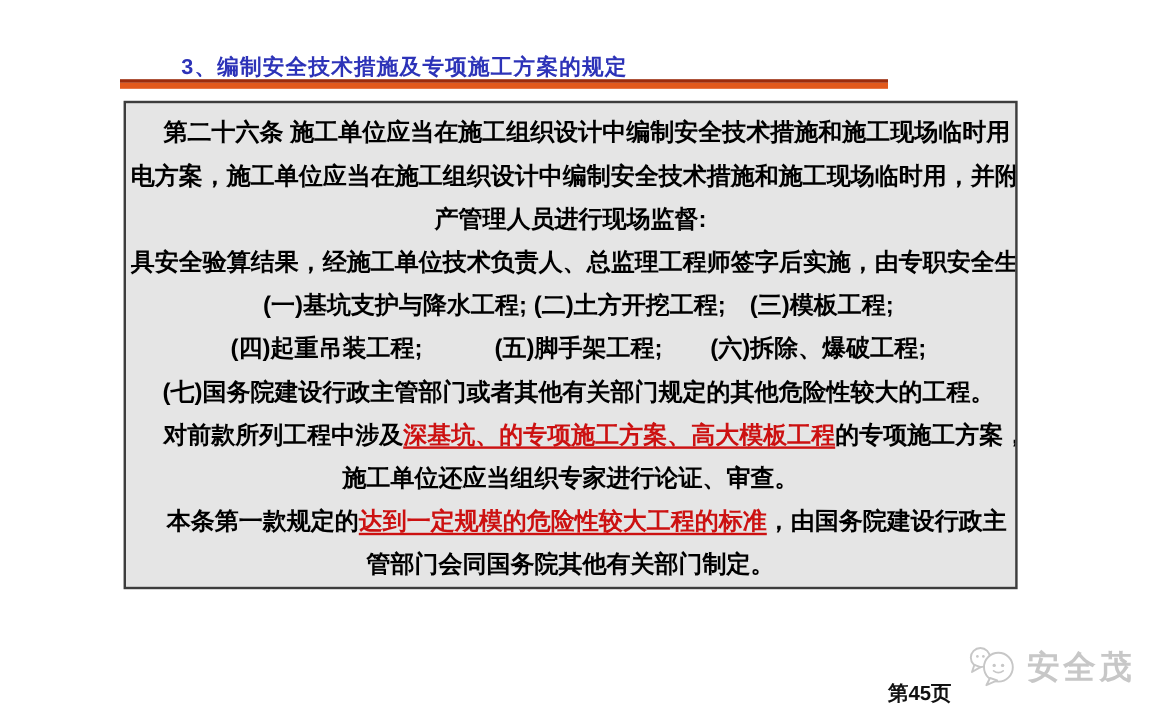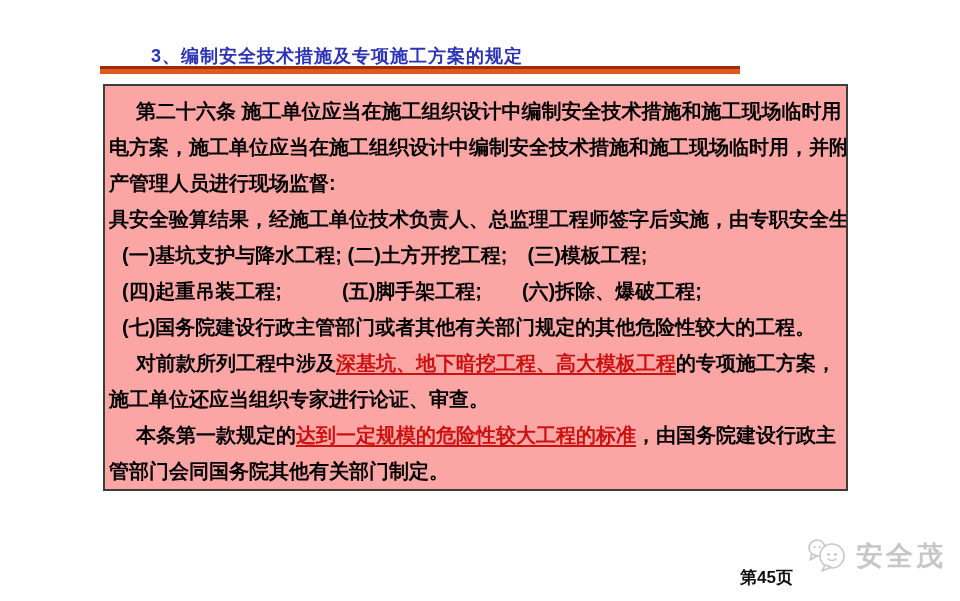--- a/index.html
+++ b/index.html
@@ -31,23 +31,24 @@
   .title-rule .rule-dark { height: 3px; background: var(--rule-dark, #9b2c0d); }
   .title-rule .rule-orange { height: 5px; background: var(--rule-orange, #e2591c); }
   .regulation-box {
     position: absolute;
     left: 103px;
     top: 84px;
     width: 745px;
     height: 407px;
     box-sizing: border-box;
     border: 2px solid #3d3d3d;
-    background: #fca5a5;
+    background: #e5e5e5;
     padding: 7px 4px 0 4px;
     overflow: hidden;
+    text-align: center;
   }
   .reg-line {
     font-size: 20px;
     font-weight: bold;
     color: #000000;
     line-height: 36px;
     white-space: pre;
   }
   .indent-para { padding-left: 27px; }
   .indent-list { padding-left: 13px; }
@@ -96,21 +97,21 @@
 
   <div class="regulation-box">
     <div>
         <div class="reg-line indent-para"><span class="run-normal">第二十六条 施工单位应当在施工组织设计中编制安全技术措施和施工现场临时用</span></div>
         <div class="reg-line"><span class="run-normal">电方案，施工单位应当在施工组织设计中编制安全技术措施和施工现场临时用，并附</span></div>
         <div class="reg-line"><span class="run-normal">产管理人员进行现场监督:</span></div>
         <div class="reg-line"><span class="run-normal">具安全验算结果，经施工单位技术负责人、总监理工程师签字后实施，由专职安全生</span></div>
         <div class="reg-line indent-list"><span class="run-normal">(一)基坑支护与降水工程; (二)土方开挖工程;　(三)模板工程;</span></div>
         <div class="reg-line indent-list"><span class="run-normal">(四)起重吊装工程;　　　(五)脚手架工程;　　(六)拆除、爆破工程;</span></div>
         <div class="reg-line indent-list"><span class="run-normal">(七)国务院建设行政主管部门或者其他有关部门规定的其他危险性较大的工程。</span></div>
-        <div class="reg-line indent-para"><span class="run-normal">对前款所列工程中涉及</span><span class="run-red">深基坑、地下暗挖工程、高大模板工程</span><span class="run-normal">的专项施工方案，</span></div>
+        <div class="reg-line indent-para"><span class="run-normal">对前款所列工程中涉及</span><span class="run-red">深基坑、的专项施工方案、高大模板工程</span><span class="run-normal">的专项施工方案，</span></div>
         <div class="reg-line"><span class="run-normal">施工单位还应当组织专家进行论证、审查。</span></div>
         <div class="reg-line indent-para"><span class="run-normal">本条第一款规定的</span><span class="run-red">达到一定规模的危险性较大工程的标准</span><span class="run-normal">，由国务院建设行政主</span></div>
         <div class="reg-line"><span class="run-normal">管部门会同国务院其他有关部门制定。</span></div>
       </div>
   </div>
 
   <div class="watermark">
     <span style="display:inline-block; line-height:0;">
       <svg width="44" height="34" viewBox="0 0 44 34" xmlns="http://www.w3.org/2000/svg">
         <g fill="#ffffff" stroke="#c7c7c7" stroke-width="1.6">

